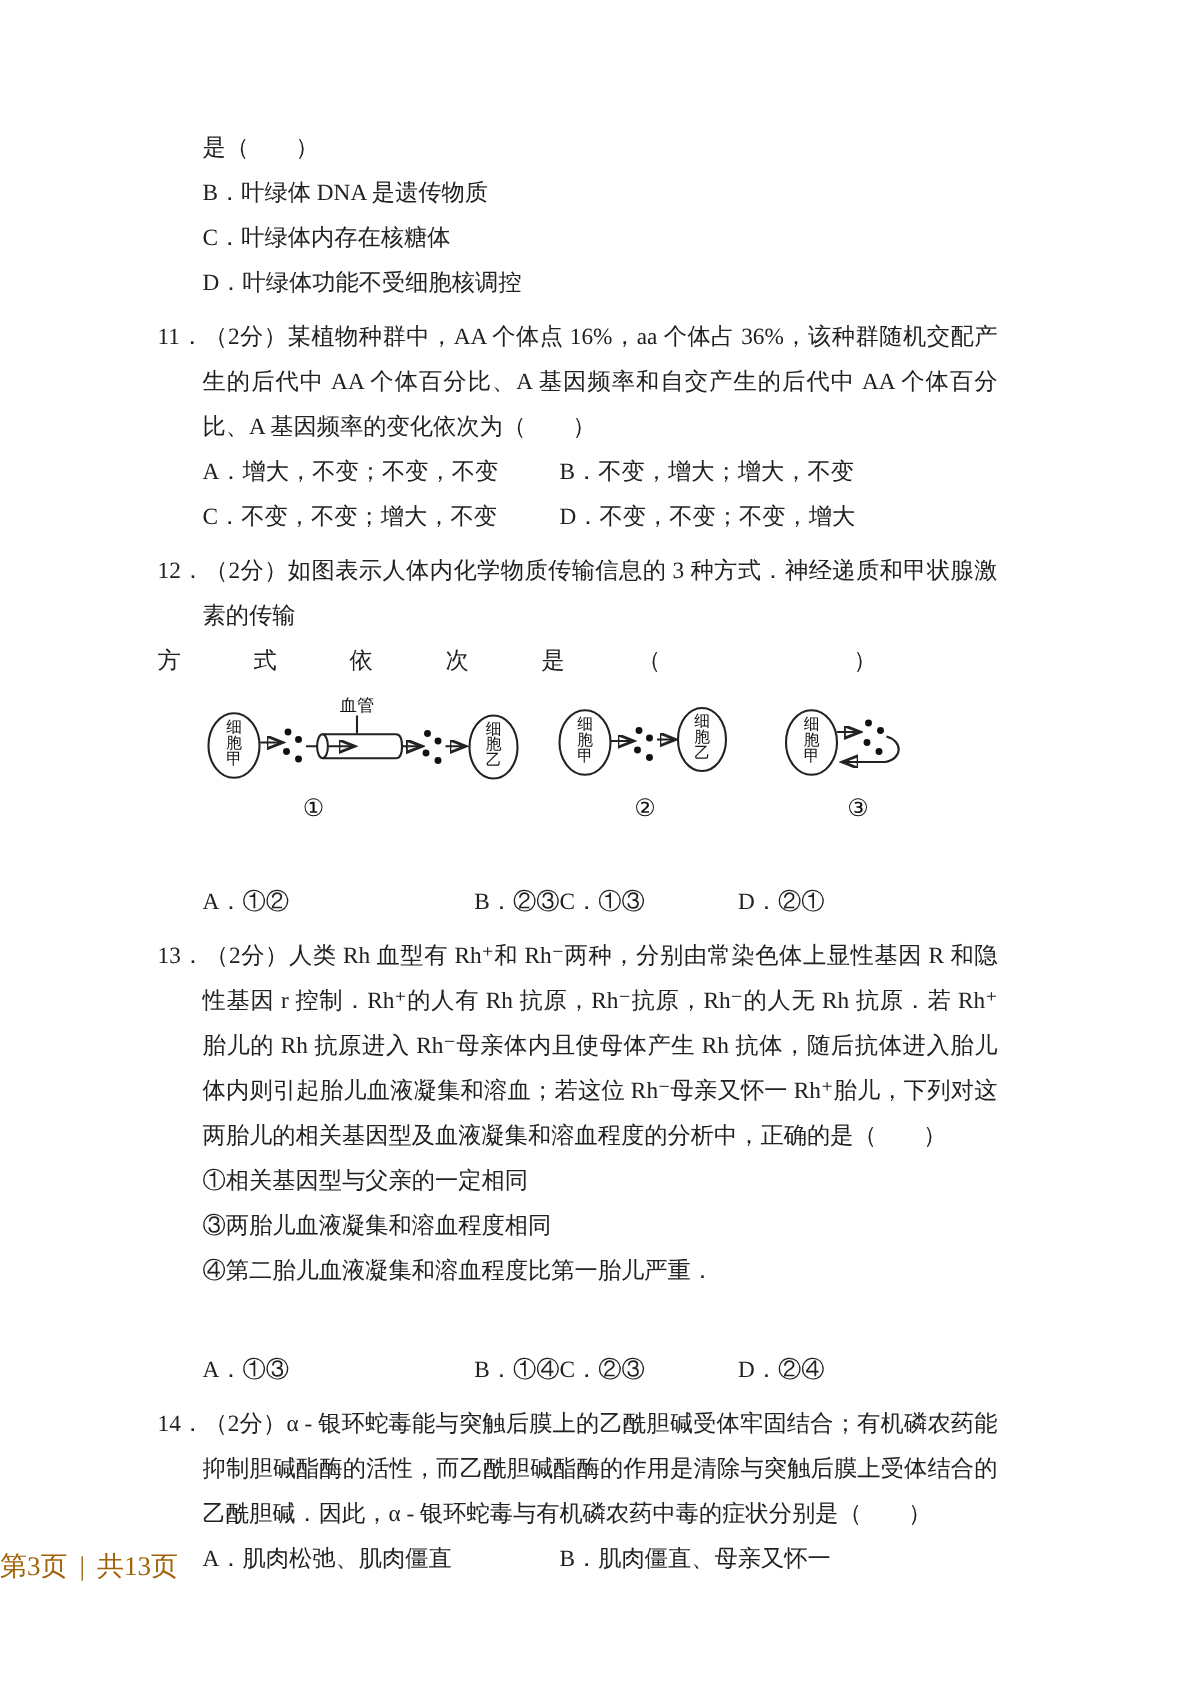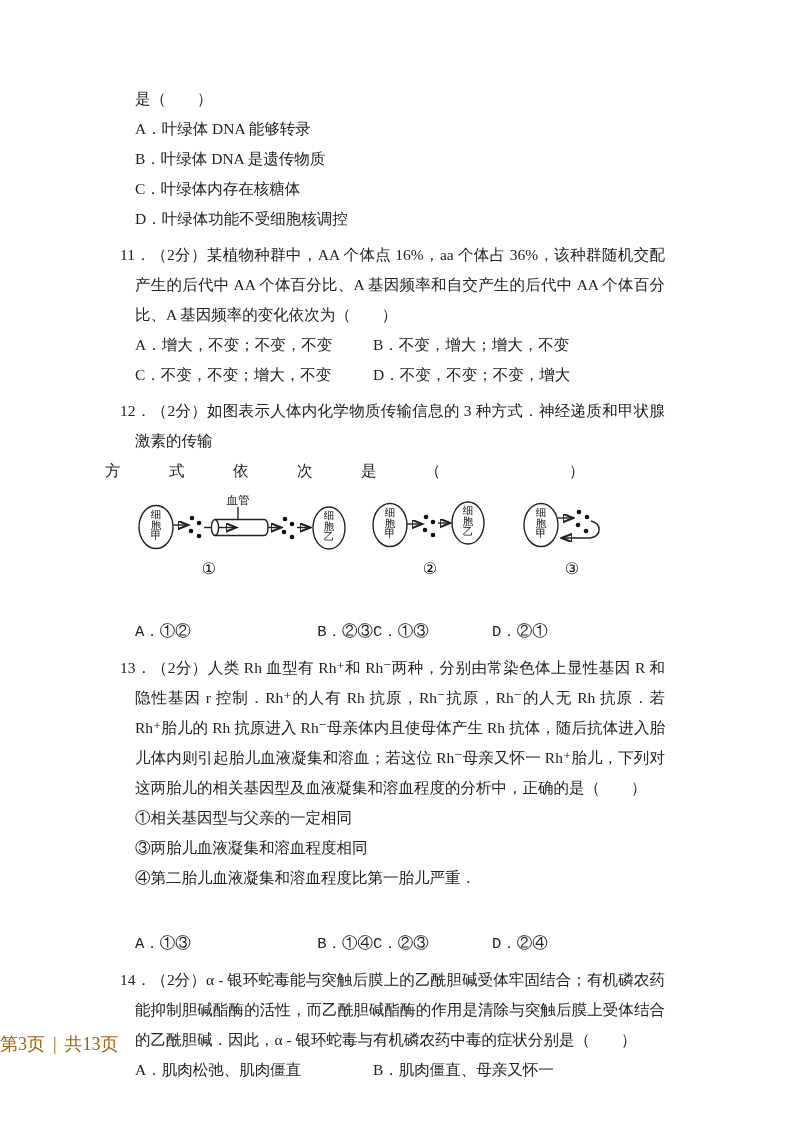--- a/index.html
+++ b/index.html
@@ -17,29 +17,29 @@
     left:105px;top:84px;
     width:560px;
     line-height:30px;
   }
   .qblock{margin-top:6px;}
   .qpara{
     padding-left:30px;
     text-indent:-30px;
     text-align:justify;
   }
-  .qnum{display:inline;margin-left:15px;}
+  .qnum{display:inline;}
   .ind{margin-left:30px;}
   .spread{
     white-space:pre;
     letter-spacing:0.5px;
   }
   .row2 span{display:inline-block;}
   .row2 span:first-child{width:238px;}
-  .row4 span{display:inline-block;font-family:Liberation Mono, monospace;}
+  .row4 span{display:inline-block;}
   .row4 span:nth-child(1){width:117px;}
   .row4 span:nth-child(2){width:121px;text-align:right;}
   .row4 span:nth-child(3){width:119px;margin-top:36px;}
   .diag-wrap{margin:5px 0 2px 30px;height:88px;}
   .diag ellipse,.diag path,.diag line{stroke:#222;fill:none;stroke-width:1.4;}
   .diag .dot{fill:#111;stroke:none;}
   .diag text{fill:#111;stroke:none;font-family:"Liberation Serif","DejaVu Serif",serif;}
   .cell-label{font-size:10.5px;}
   .vessel-label{font-size:11.5px;}
   .mode-num{font-size:16px;}
@@ -53,21 +53,20 @@
   .footer .sep{padding:0 8px;}
 </style>
 </head>
 <body>
 
 <div class="page">
   <div class="content">
 
     <div class="qblock" style="margin-top:0;">
       <div class="ind">是（　　）</div>
-      <div class="ind">A．叶绿体 DNA 能够转录</div>
       <div class="ind">B．叶绿体 DNA 是遗传物质</div>
       <div class="ind">C．叶绿体内存在核糖体</div>
       <div class="ind">D．叶绿体功能不受细胞核调控</div>
     </div>
 
     <div class="qblock">
       <div class="qpara">
         <span class="qnum">11．</span><span>（2分）某植物种群中，AA 个体点 16%，aa 个体占 36%，该种群随机交配产生的后代中 AA 个体百分比、A 基因频率和自交产生的后代中 AA 个体百分比、A 基因频率的变化依次为（　　）</span>
       </div>
       <div class="ind row2">

